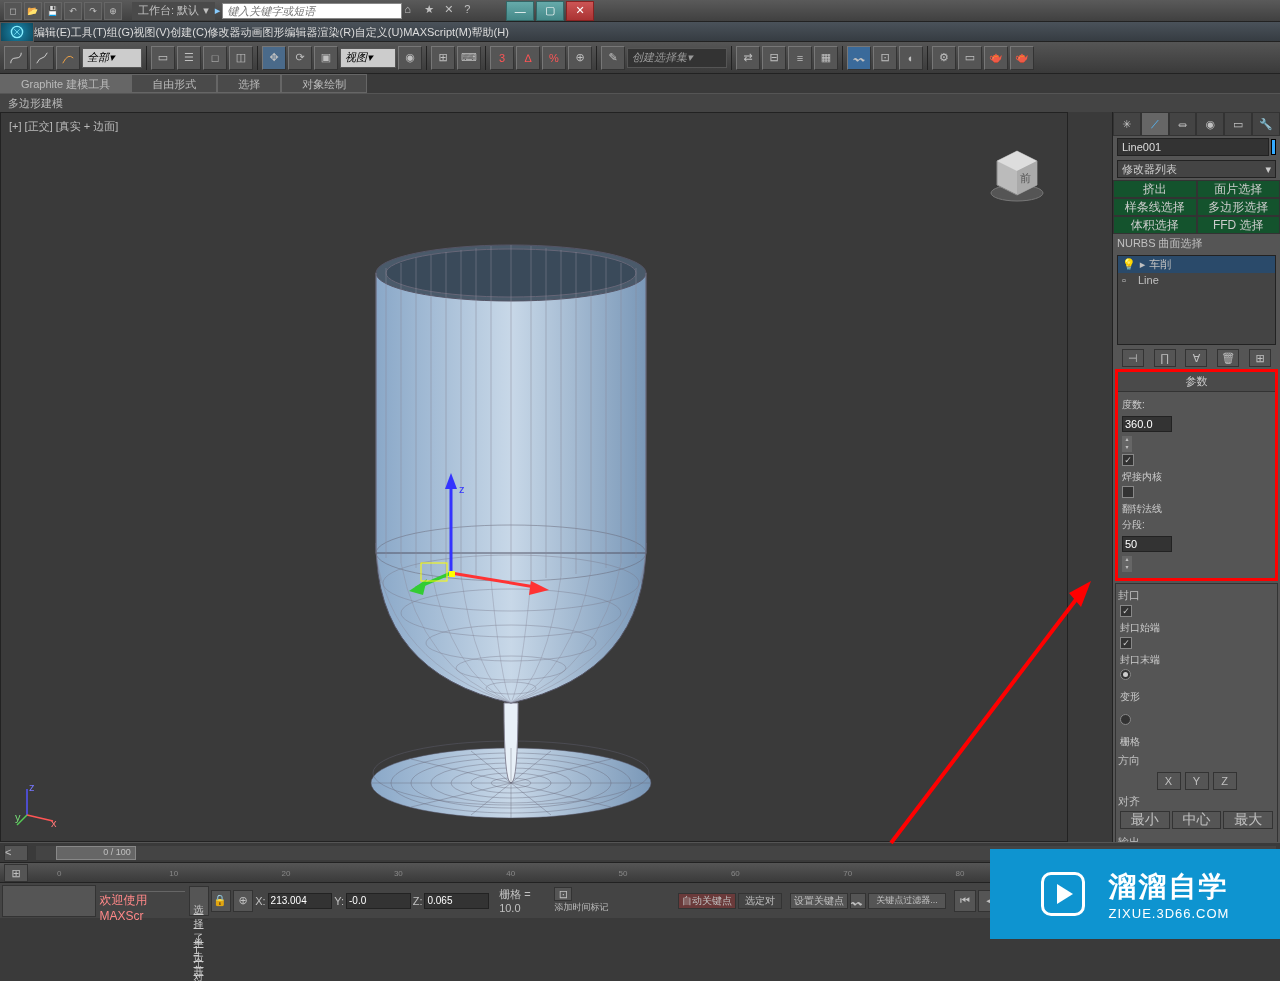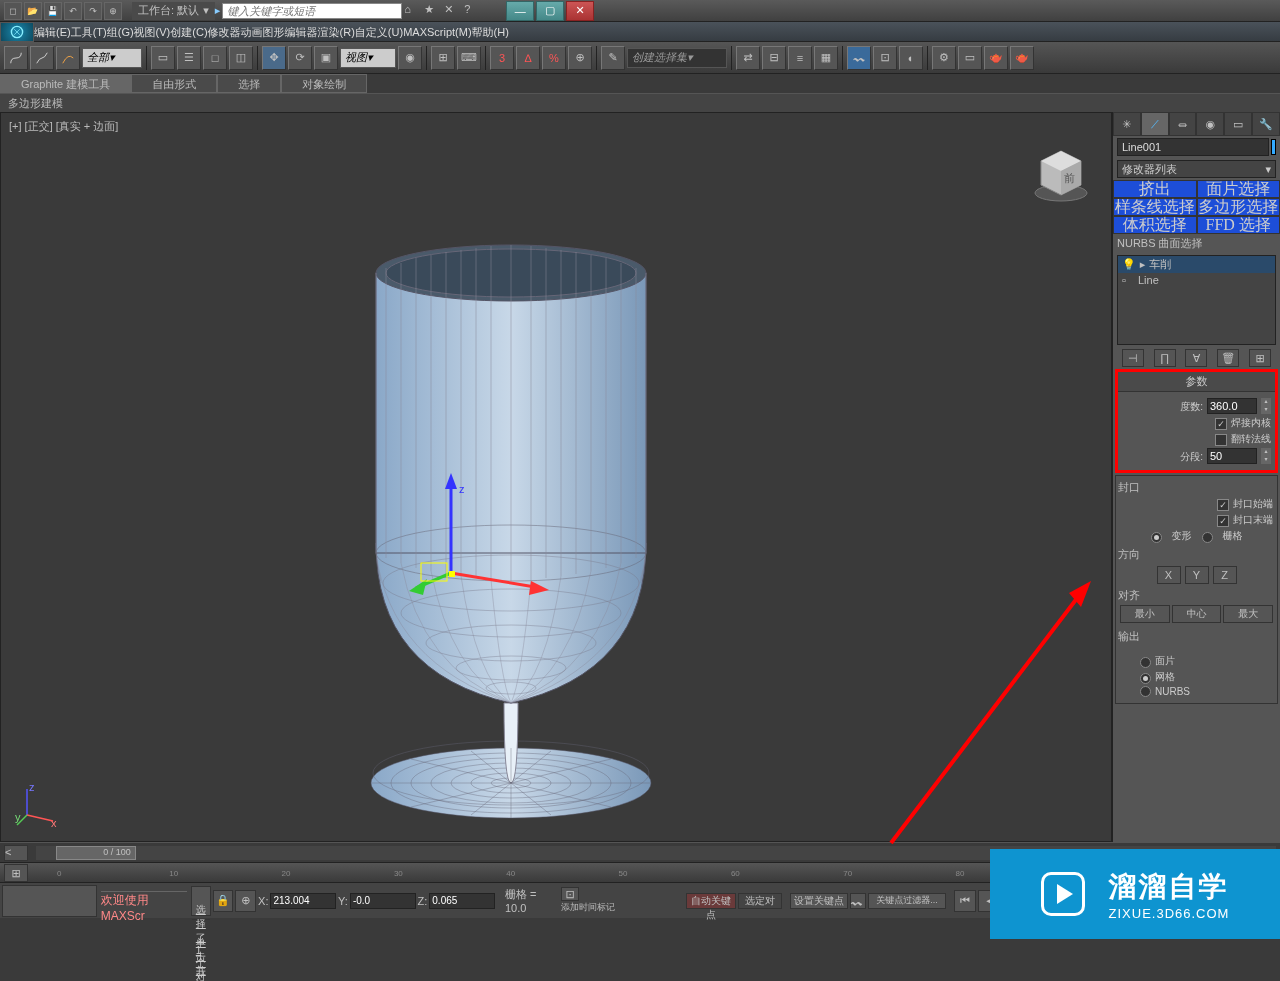--- a/index.html
+++ b/index.html
@@ -29,57 +29,57 @@
 .toolbar .dd { height:20px; background:#ccc; border:1px solid #555; color:#000; padding:0 4px; display:flex; align-items:center;font-style:italic; }
 .toolbar .dd.dark { background:#333; color:#ccc; }
 
 
 .ribbon { height:20px; background:#3a3a3a; display:flex; border-bottom:1px solid #555; }
 .ribbon .tab { padding:2px 20px; background:#4a4a4a; border:1px solid #666; color:#bbb; }
 .ribbon .tab.active { background:#666; }
 .ribbon2 { height:18px; background:#444; padding:2px 8px; color:#bbb; }
 
 
-.main { display:flex; height:730px; }
+.main { display:flex; height:730px;gap:44px; }
 .viewport { flex:1; background:#3a3a3a; position:relative; border:1px solid #222; }
 .viewport .label { position:absolute; top:6px; left:8px; color:#bbb; font-size:11px; }
 .viewcube { position:absolute; top:30px; right:20px; width:60px; height:60px; }
 .red-arrow { position:absolute; left:880px; top:460px; width:220px; height:280px; pointer-events:none; }
 
 
 .cmdpanel { width:168px; background:#555; border-left:1px solid #222; display:flex; flex-direction:column; }
 .cmd-tabs { display:flex; height:24px; background:#444; }
 .cmd-tabs .ct { flex:1; border:1px solid #333; display:flex; align-items:center; justify-content:center; }
 .cmd-tabs .ct.active { background:#666; }
 .cmd-row { padding:2px 4px; display:flex; align-items:center; gap:2px; }
 .cmd-input { flex:1; height:18px; background:#333; border:1px solid #222; color:#ddd; padding:0 4px; }
 .cmd-dd { width:100%; height:18px; background:#444; border:1px solid #222; color:#ccc; padding:0 4px; display:flex; align-items:center; justify-content:space-between; }
 .cmd-btns { display:flex; flex-wrap:wrap; }
-.cmd-btns .cb { width:50%; height:18px; background:#1d4ed8; border:1px solid #333; display:flex; align-items:center; justify-content:center; color:#ccc; font-size:16px;font-family:Liberation Serif, serif; }
+.cmd-btns .cb { width:50%; height:18px; background:#14532d; border:1px solid #333; display:flex; align-items:center; justify-content:center; color:#ccc; font-size:12px; }
 .stack { height:90px; background:#444; border:1px solid #222; margin:2px 4px; overflow:auto; }
 .stack .srow { display:flex; align-items:center; padding:1px 4px; gap:4px; }
 .stack .srow.sel { background:#2a4a6a; }
 .stack-icons { display:flex; justify-content:space-around; padding:2px 4px; }
 .stack-icons .si { width:22px; height:18px; background:#555; border:1px solid #333; display:flex; align-items:center; justify-content:center; }
 
 .rollout { border:1px solid #333; margin:0 2px 2px 2px; }
 .rollout .header { background:#4a4a4a; padding:2px; text-align:center; color:#ccc; border-bottom:1px solid #333; }
 .rollout .body { padding:4px; background:#555; }
-.param-row { display:flex; align-items:flex-end; justify-content:flex-end; gap:4px; margin:2px 0; }
+.param-row { display:flex; align-items:flex-start; justify-content:flex-end; gap:4px; margin:2px 0;flex-direction:column; }
 .param-row .lbl { color:#ccc; font-size:10px; }
 .spinner { width:50px; height:16px; background:#333; border:1px solid #222; color:#fff; padding:0 2px; display:flex; align-items:center; }
 .spin-btns { width:10px; height:16px; background:#666; display:flex; flex-direction:column; }
 .spin-btns div { flex:1; font-size:6px; text-align:center; line-height:7px; }
 .chk { width:12px; height:12px; background:#333; border:1px solid #888; display:inline-flex; align-items:center; justify-content:center; font-size:9px; color:#ccc; }
 .radio { width:11px; height:11px; border-radius:50%; background:#333; border:1px solid #888; display:inline-flex; align-items:center; justify-content:center; }
 .radio.on::after { content:''; width:5px; height:5px; border-radius:50%; background:#ccc; }
 .xyz { display:flex; gap:4px; justify-content:center; margin:4px 0; }
 .xyz .axb { width:24px; height:18px; background:#555; border:1px solid #333; display:flex; align-items:center; justify-content:center; }
 .align3 { display:flex; gap:2px; justify-content:center; }
-.align3 .ab { flex:1; height:18px; background:#555; border:1px solid #333; display:flex; align-items:center; justify-content:center; font-size:10px; }
+.align3 .ab { flex:1; height:18px; background:#555; border:1px solid #333; display:flex; align-items:center; justify-content:center; font-size:14px; }
 
 .red-box { border:3px solid #f00; }
 
 
 .timeline { height:20px; background:#3a3a3a; border-top:1px solid #555; display:flex; align-items:center; }
 .time-slider { flex:1; height:14px; background:#444; position:relative; margin:0 4px; }
 .time-slider .handle { position:absolute; left:20px; width:80px; height:14px; background:#666; border:1px solid #888; text-align:center; font-size:9px;padding-left:42px; }
 .trackbar { height:20px; background:linear-gradient(#555,#3a3a3a); border-top:1px solid #222; display:flex; }
 .trackbar .ticks { flex:1; position:relative; height:20px; }
 .trackbar .ticks span { position:absolute; font-size:8px; color:#888; top:6px; }
@@ -521,21 +521,21 @@
     <div class="coord-field">-0.0</div>
     <span class="lbl">Z:</span>
     <div class="coord-field">0.065</div>
     <span class="lbl" style="margin-left:8px;">栅格 = 10.0</span>
   </div>
   <div style="width:120px; padding:0 4px;">
     <div class="sbtn" style="width:18px;height:14px;display:inline-flex;">⊡</div>
     <div style="font-size:9px;color:#bbb;">添加时间标记</div>
   </div>
   <div class="right-ctrls">
-    <div style="width:50px;height:16px;background:#6a3a3a;border:1px solid #333;text-align:center;font-size:10px;margin-left:11px;">自动关键点</div>
+    <div style="width:58px;height:16px;background:#6a3a3a;border:1px solid #333;text-align:center;font-size:10px;margin-left:11px;">自动关键点</div>
     <div style="width:44px;height:16px;background:#444;border:1px solid #333;font-size:10px;text-align:center;">选定对</div>
   </div>
   <div class="right-ctrls">
     <div style="width:58px;height:16px;background:#555;border:1px solid #333;text-align:center;font-size:10px;">设置关键点</div>
     <div style="width:16px;height:16px;background:#555;border:1px solid #333;">〰</div>
     <div style="width:78px;height:16px;background:#555;border:1px solid #333;font-size:9px;text-align:center;">关键点过滤器...</div>
   </div>
   <div class="right-ctrls">
     <div class="sbtn">⏮</div>
     <div class="sbtn">◂</div>

